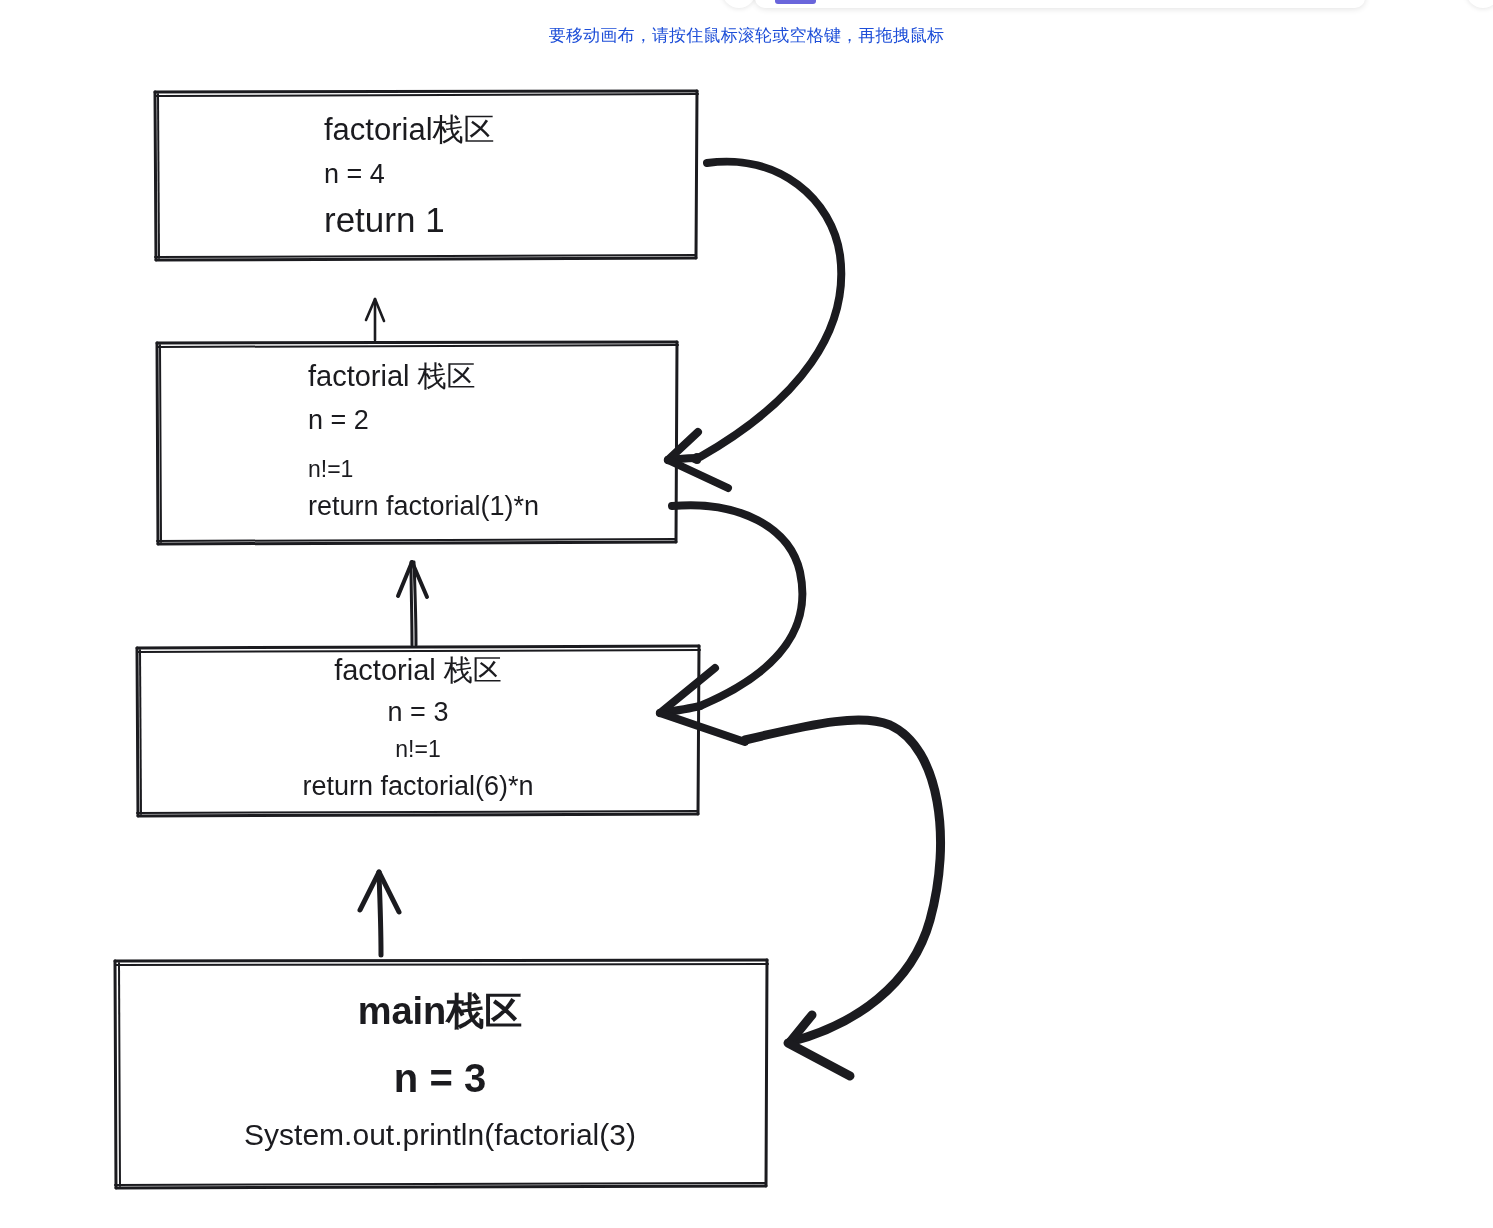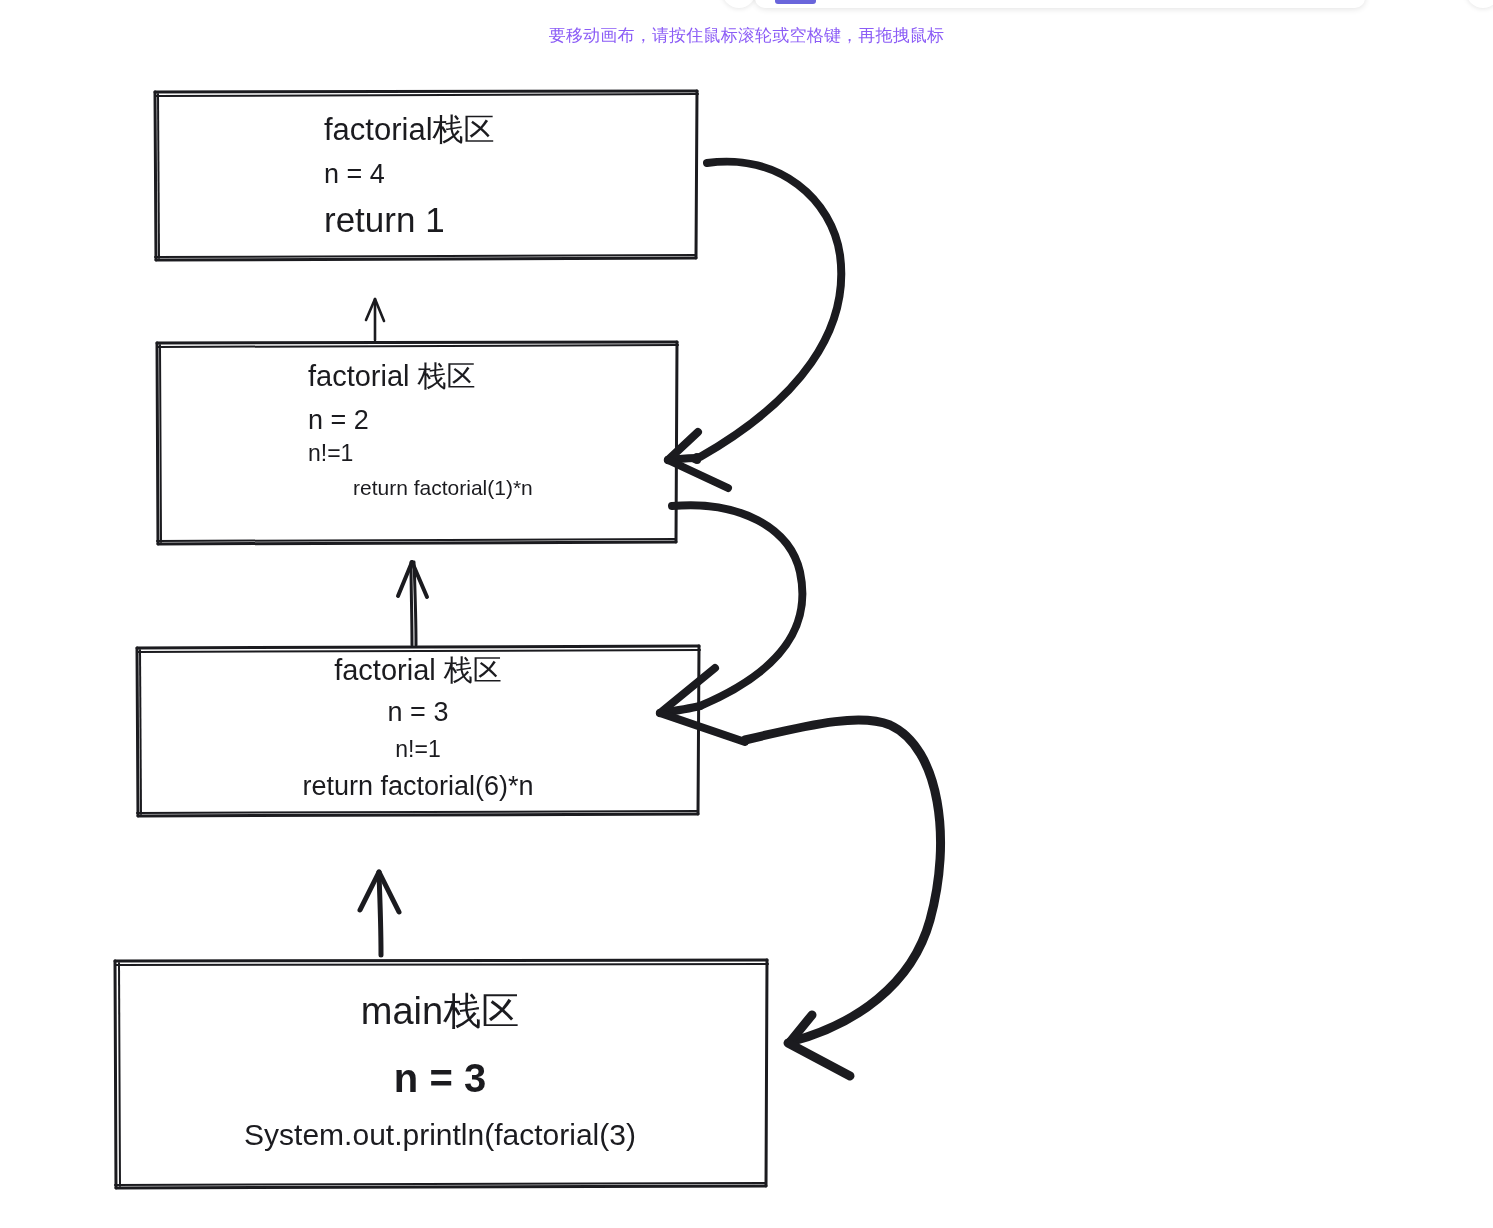--- a/index.html
+++ b/index.html
@@ -57,21 +57,21 @@
   #fab-left  { left: 722px; }
   #fab-right { left: 1466px; }
 
   
   #canvas-hint {
     position: absolute;
     left: 0;
     top: 24px;
     width: 1493px;
     text-align: center;
-    color: #8b5cf6;
+    color: #1d4ed8;
     font-size: 17px;
     letter-spacing: 0.2px;
     white-space: nowrap;
     z-index: 6;
     user-select: none;
   }
 
   
   .stack-box {
     position: absolute;
@@ -99,36 +99,36 @@
   #box-1 { left: 152px; top: 88px;  width: 548px; height: 174px; }
   #box-1 .box-text { padding-left: 172px; align-items: flex-start; }
   #box-1 .l-title { font-size: 31px; margin-bottom: 16px; }
   #box-1 .l-n     { font-size: 27px; margin-bottom: 14px; }
   #box-1 .l-ret   { font-size: 35px; }
 
   
   #box-2 { left: 153px; top: 340px; width: 527px; height: 206px; }
   #box-2 .box-text { padding-left: 155px; padding-top: 22px; align-items: flex-start; justify-content: flex-start; }
   #box-2 .l-title { font-size: 29px; margin-bottom: 16px; }
-  #box-2 .l-n     { font-size: 27px; margin-bottom: 8px; }
+  #box-2 .l-n     { font-size: 27px; margin-bottom: 24px; }
   #box-2 .l-nf    { font-size: 23px; margin-bottom: 12px; }
-  #box-2 .l-ret   { font-size: 21px; margin-left: 45px; }
+  #box-2 .l-ret   { font-size: 27px; }
 
   
   #box-3 { left: 134px; top: 644px; width: 568px; height: 174px; }
   #box-3 .box-text { align-items: center; justify-content: flex-start; padding-top: 12px; }
   #box-3 .l-title { font-size: 29px; margin-bottom: 14px; }
   #box-3 .l-n     { font-size: 27px; margin-bottom: 12px; }
   #box-3 .l-nf    { font-size: 23px; margin-bottom: 12px; }
   #box-3 .l-ret   { font-size: 27px; }
 
   
   #box-main { left: 110px; top: 958px; width: 660px; height: 232px; }
   #box-main .box-text { align-items: center; justify-content: center; padding-bottom: 6px; }
-  #box-main .l-title { font-size: 38px; font-weight: 400; margin-bottom: 28px; }
+  #box-main .l-title { font-size: 38px; font-weight: 700; margin-bottom: 28px; }
   #box-main .l-n     { font-size: 40px; font-weight: 700; margin-bottom: 22px; }
   #box-main .l-ret   { font-size: 30px; }
 
   
   #arrows {
     position: absolute;
     left: 0; top: 0;
     width: 1493px; height: 1228px;
     z-index: 3;
     pointer-events: none;

